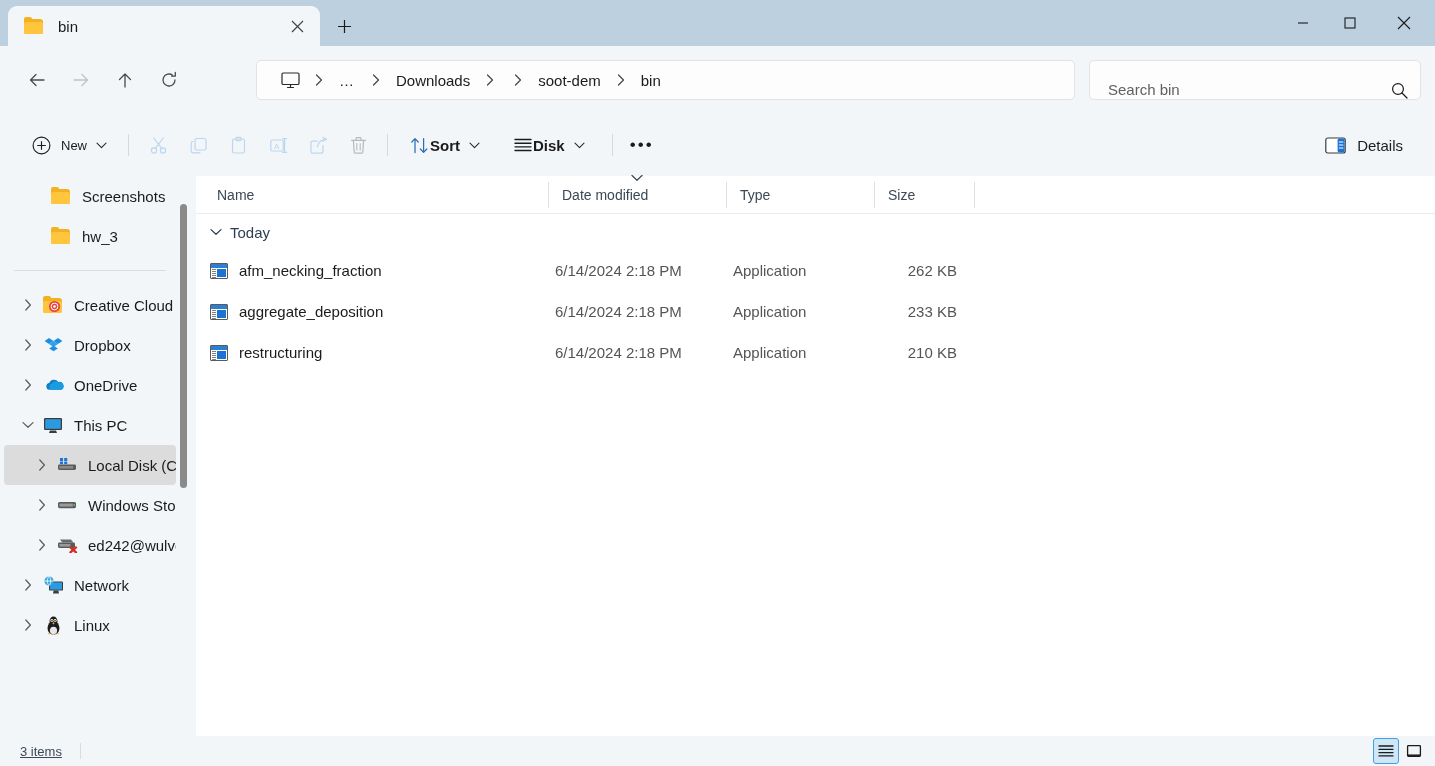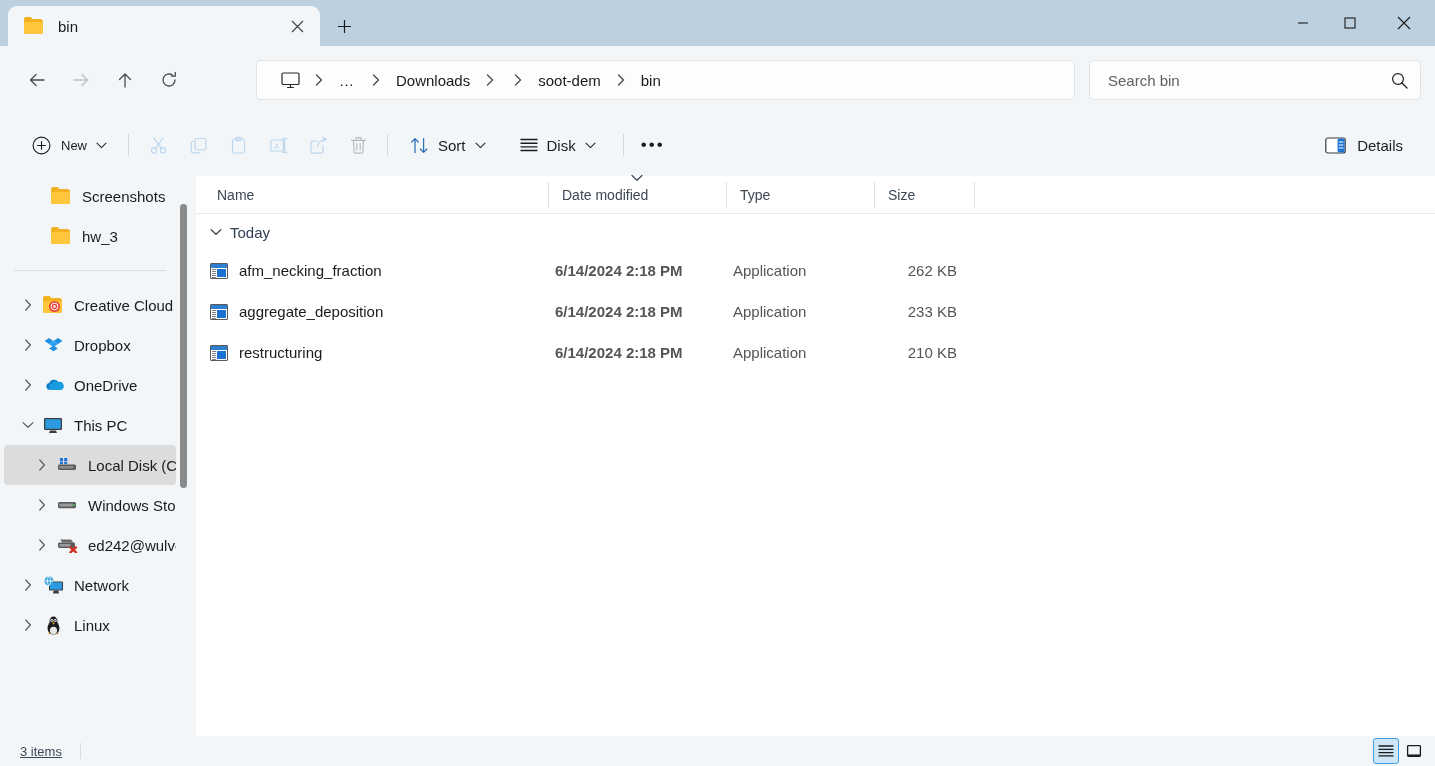--- a/index.html
+++ b/index.html
@@ -126,21 +126,21 @@
     padding: 4px 6px; border-radius: 4px;
     white-space: nowrap;
   }
 
   .searchbox {
     position: absolute; left: 1089px; top: 14px;
     width: 332px; height: 40px;
     background: #fdfdfd;
     border: 1px solid #e3e3e3;
     border-radius: 5px;
-    display: flex; align-items: center;
+    display: flex; align-items: flex-end;
     padding: 0 12px 0 16px;
   }
   .searchbox input {
     flex: 1 1 auto;
     border: none; outline: none; background: transparent;
     font-family: "Liberation Sans", sans-serif;
     font-size: 15px; color: #1b1b1b;
   }
   .searchbox input::placeholder { color: #616161; }
   .search-icon { color: #1b1b1b; display: flex; align-items: center; }
@@ -166,21 +166,21 @@
   .tb-icon {
     width: 40px; height: 36px; border-radius: 5px;
     display: flex; align-items: center; justify-content: center;
     color: #bcd6ee;
   }
   .tb-item {
     display: flex; align-items: center;
     height: 36px; padding: 0 11px; border-radius: 5px;
     color: #1b1b1b; margin-left: 2px;
   }
-  .tb-item .lbl { font-size: 15px; margin-left: 9px; }
+  .tb-item .lbl { font-size: 15px; margin-left: 1px; font-weight: bold; }
   .tb-item .chev { margin-left: 9px; color: #2a2a2a; display: flex; }
   .tb-dots {
     width: 40px; height: 36px; border-radius: 5px;
     display: flex; align-items: center; justify-content: center;
     color: #1b1b1b; font-size: 17px; letter-spacing: 2px;
   }
   .tb-details {
     position: absolute; right: 22px; top: 13px;
     display: flex; align-items: center;
     height: 36px; padding: 0 10px; border-radius: 5px;
@@ -299,21 +299,21 @@
   .rows { position: absolute; left: 0; top: 74px; width: 1239px; }
   .row {
     height: 41px; display: flex; align-items: center;
   }
   .cell {
     font-size: 15px; color: #1b1b1b;
     display: flex; align-items: center;
     padding-left: 14px;
   }
   .cell.c-name { width: 345px; }
-  .cell.c-date { width: 178px; color: #555; font-weight: bold; }
+  .cell.c-date { width: 178px; color: #555; }
   .cell.c-type { width: 148px; color: #555; }
   .cell.c-size { width: 100px; color: #555; justify-content: flex-end; padding-right: 10px; padding-left: 0; }
 
   .exeicon {
     width: 18px; height: 16px; position: relative;
     flex: 0 0 18px; margin-right: 11px;
     background: #ffffff; border: 1px solid #5a5a5a; border-radius: 1px;
   }
   .exeicon .title {
     position: absolute; left: 0; right: 0; top: 0; height: 4px;

